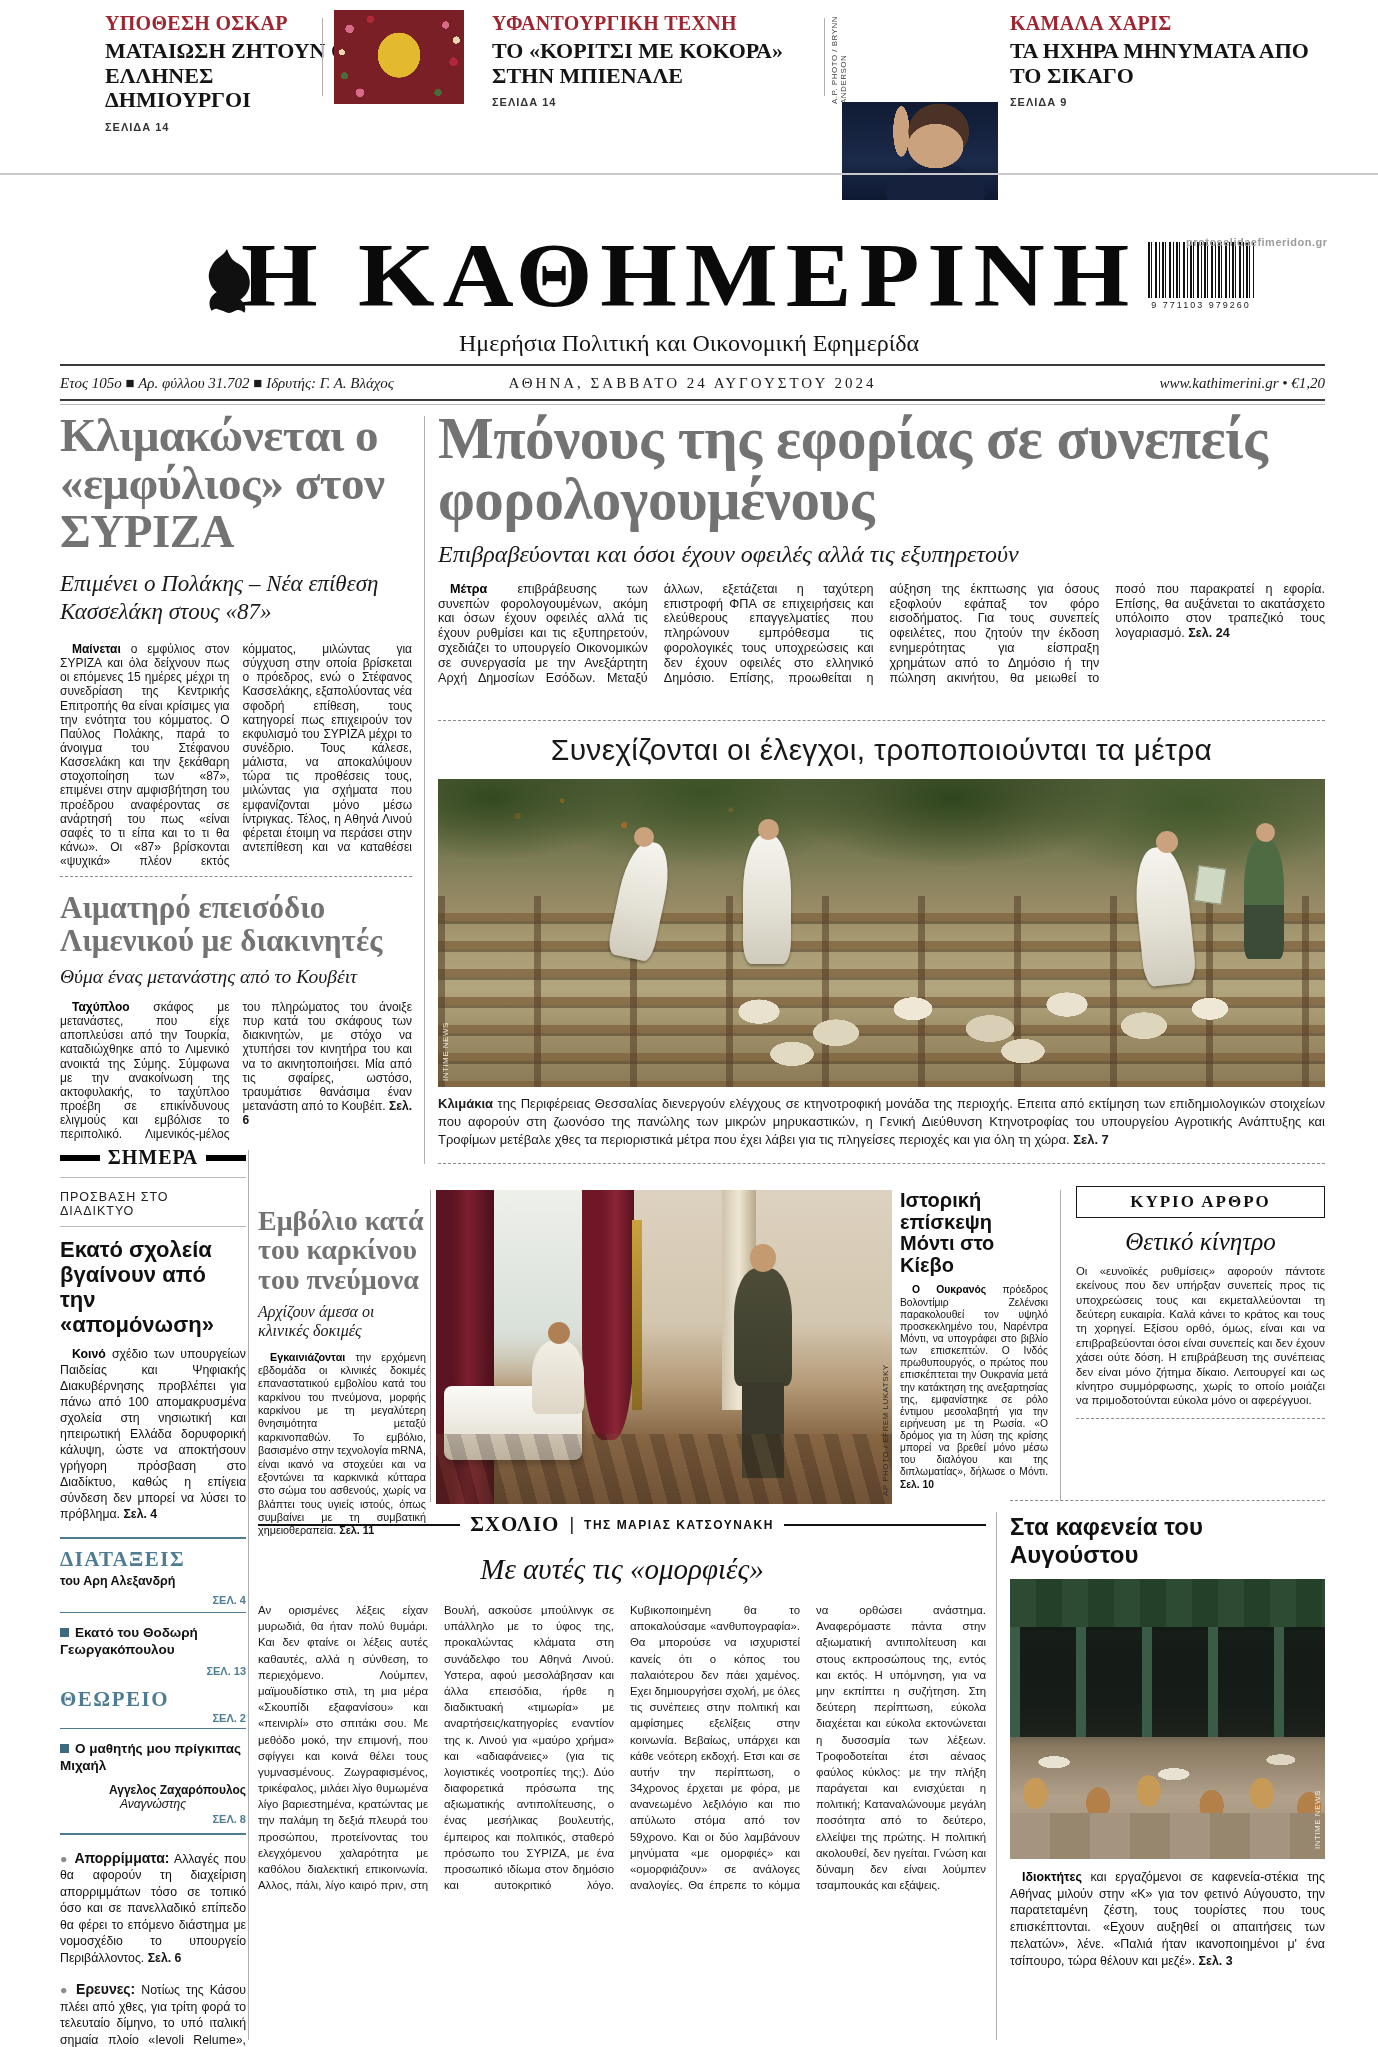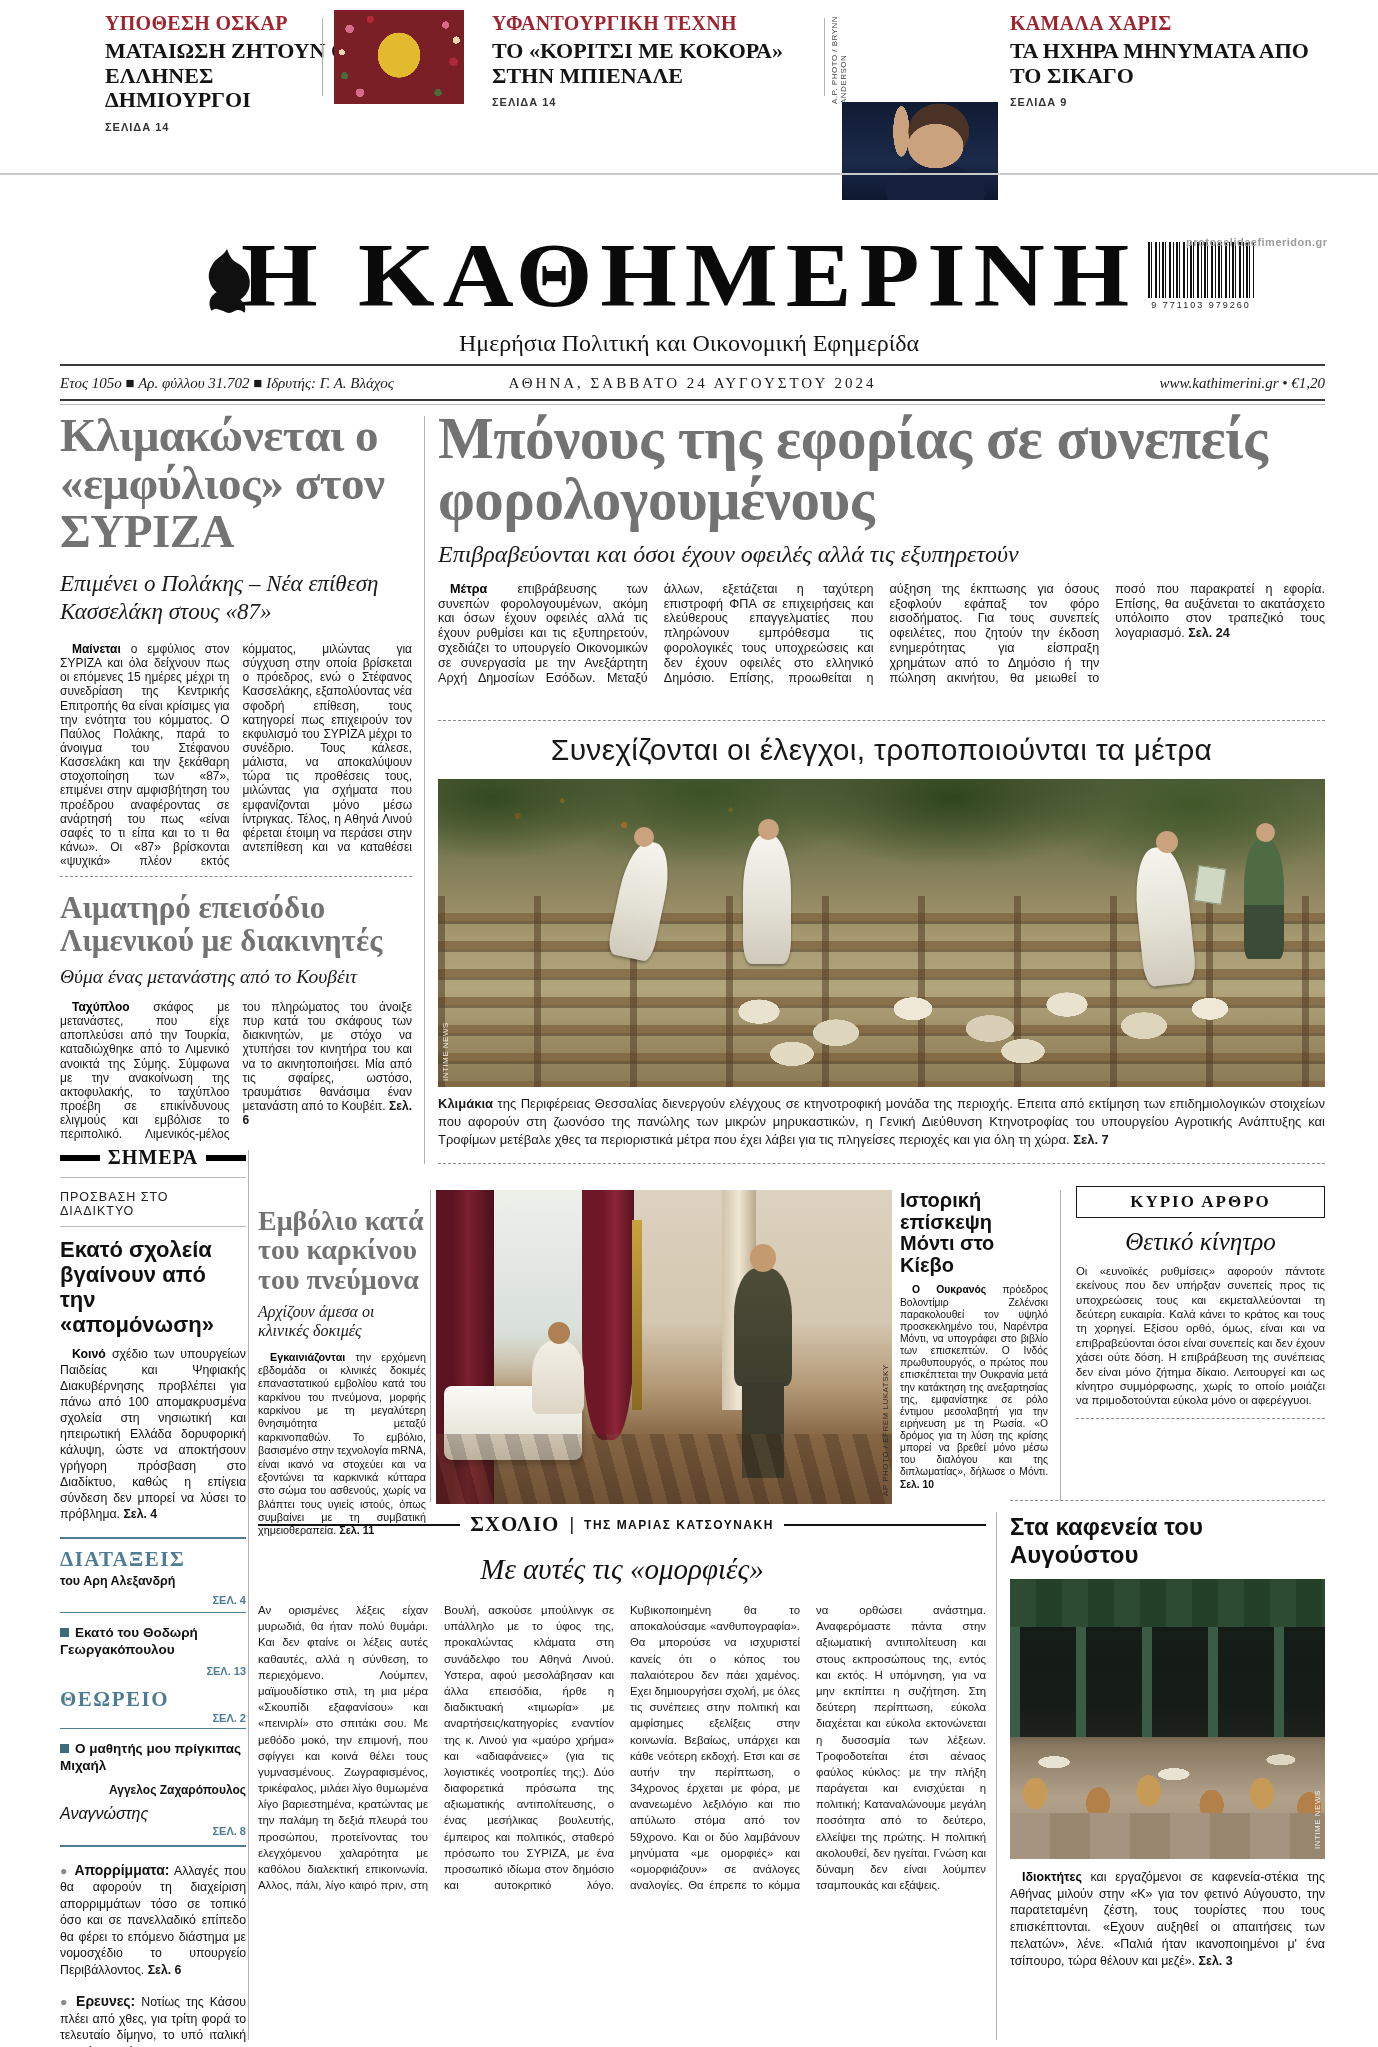--- a/index.html
+++ b/index.html
@@ -200,21 +200,21 @@
     <div style="font-size:12.5px;font-weight:bold;margin-top:2px;">του Αρη Αλεξανδρή</div>
     <div class="teal" style="text-align:right;font-size:11px;font-weight:bold;margin-top:6px;">ΣΕΛ. 4</div>
     <div class="tealrule" style="margin-top:6px;height:1px;"></div>
     <div style="margin-top:12px;font-size:13.5px;font-weight:bold;line-height:1.25;"><span class="sq"></span><span>Εκατό του Θοδωρή Γεωργακόπουλου</span></div>
     <div class="teal" style="text-align:right;font-size:11px;font-weight:bold;margin-top:6px;">ΣΕΛ. 13</div>
     <div class="serif teal" style="margin-top:10px;font-size:21px;font-weight:bold;letter-spacing:1.5px;">ΘΕΩΡΕΙΟ</div>
     <div class="teal" style="text-align:right;font-size:11px;font-weight:bold;">ΣΕΛ. 2</div>
     <div class="tealrule" style="margin-top:4px;height:1px;"></div>
     <div style="margin-top:12px;font-size:13.5px;font-weight:bold;line-height:1.25;"><span class="sq"></span><span>Ο μαθητής μου πρίγκιπας Μιχαήλ</span></div>
     <div style="text-align:right;font-size:12px;font-weight:bold;margin-top:8px;">Αγγελος Ζαχαρόπουλος</div>
-    <div style="text-align:left;font-size:16px;font-style:italic;margin-top:8px;">Αναγνώστης</div>
+    <div style="text-align:center;font-size:12px;font-style:italic;">Αναγνώστης</div>
     <div class="teal" style="text-align:right;font-size:11px;font-weight:bold;margin-top:2px;">ΣΕΛ. 8</div>
     <div class="tealrule" style="margin-top:8px;"></div>
     <div class="just" style="margin-top:14px;font-size:12.3px;line-height:1.34;">
       <span style="color:#8a8a8a;">●</span>
       <b style="font-size:14px;">Απορρίμματα:</b>
       <span>Αλλαγές που θα αφορούν τη διαχείριση απορριμμάτων τόσο σε τοπικό όσο και σε πανελλαδικό επίπεδο θα φέρει το επόμενο διάστημα με νομοσχέδιο το υπουργείο Περιβάλλοντος.</span>
       <b>Σελ. 6</b>
     </div>
     <div class="just" style="margin-top:14px;font-size:12.3px;line-height:1.34;">
       <span style="color:#8a8a8a;">●</span>

